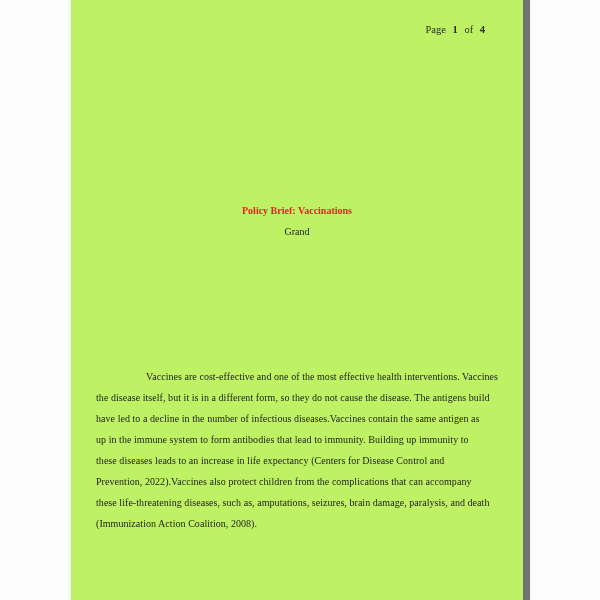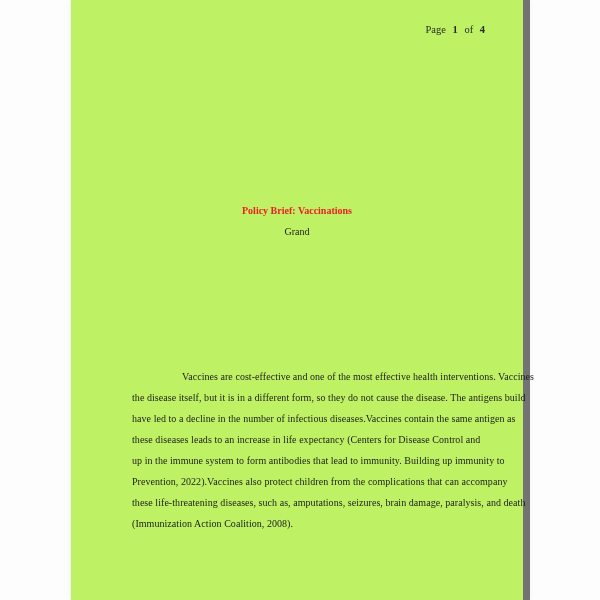--- a/index.html
+++ b/index.html
@@ -64,21 +64,20 @@
     line-height: 21px;
     text-align: center;
     font-size: 10.5px;
     font-weight: bold;
   }
   .body-paragraph {
     position: absolute;
     top: 366px;
     left: 25px;
     width: 412px;
-    margin-left: 36px;
   }
   .body-paragraph .pline {
     height: 21px;
     line-height: 21px;
     font-size: 10px;
     white-space: nowrap;
     letter-spacing: 0.05px;
   }
   .body-paragraph .pline.indent {
     padding-left: 50px;
@@ -96,20 +95,20 @@
   <div class="title-block">
     <div class="line doc-title" style="color: rgb(238, 28, 36);">Policy Brief: Vaccinations</div>
     <div class="line">Grand</div>
   </div>
 
 
   <div class="body-paragraph">
     <div class="pline indent">Vaccines are cost-effective and one of the most effective health interventions. Vaccines</div>
     <div class="pline">the disease itself, but it is in a different form, so they do not cause the disease. The antigens build</div>
     <div class="pline">have led to a decline in the number of infectious diseases.Vaccines contain the same antigen as</div>
+    <div class="pline">up in the immune system to form antibodies that lead to immunity. Building up immunity to</div>
     <div class="pline">these diseases leads to an increase in life expectancy (Centers for Disease Control and</div>
-    <div class="pline">up in the immune system to form antibodies that lead to immunity. Building up immunity to</div>
     <div class="pline">Prevention, 2022).Vaccines also protect children from the complications that can accompany</div>
     <div class="pline">these life-threatening diseases, such as, amputations, seizures, brain damage, paralysis, and death</div>
     <div class="pline">(Immunization Action Coalition, 2008).</div>
   </div>
 
 </div>
 
 </body></html>

